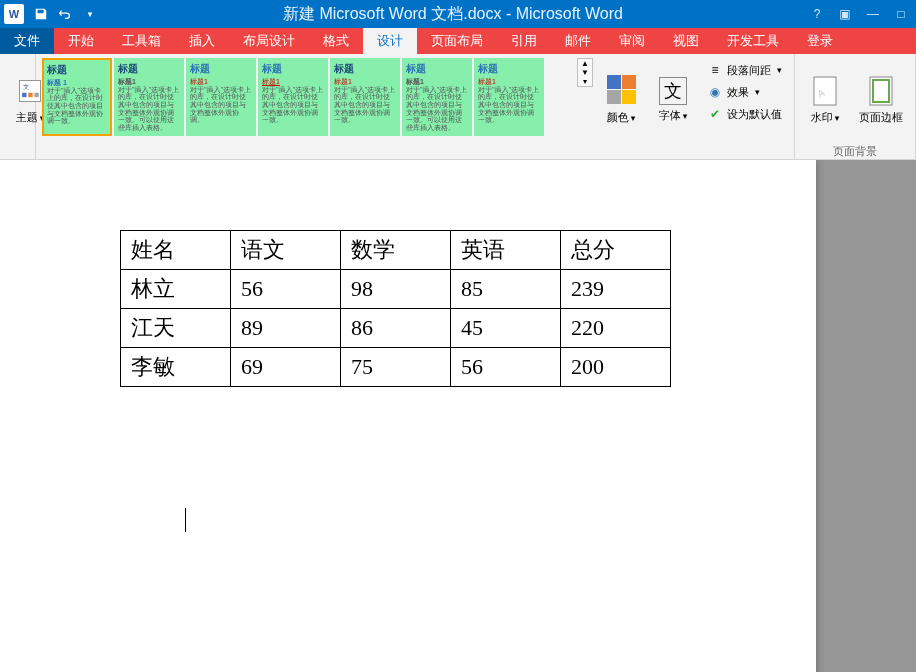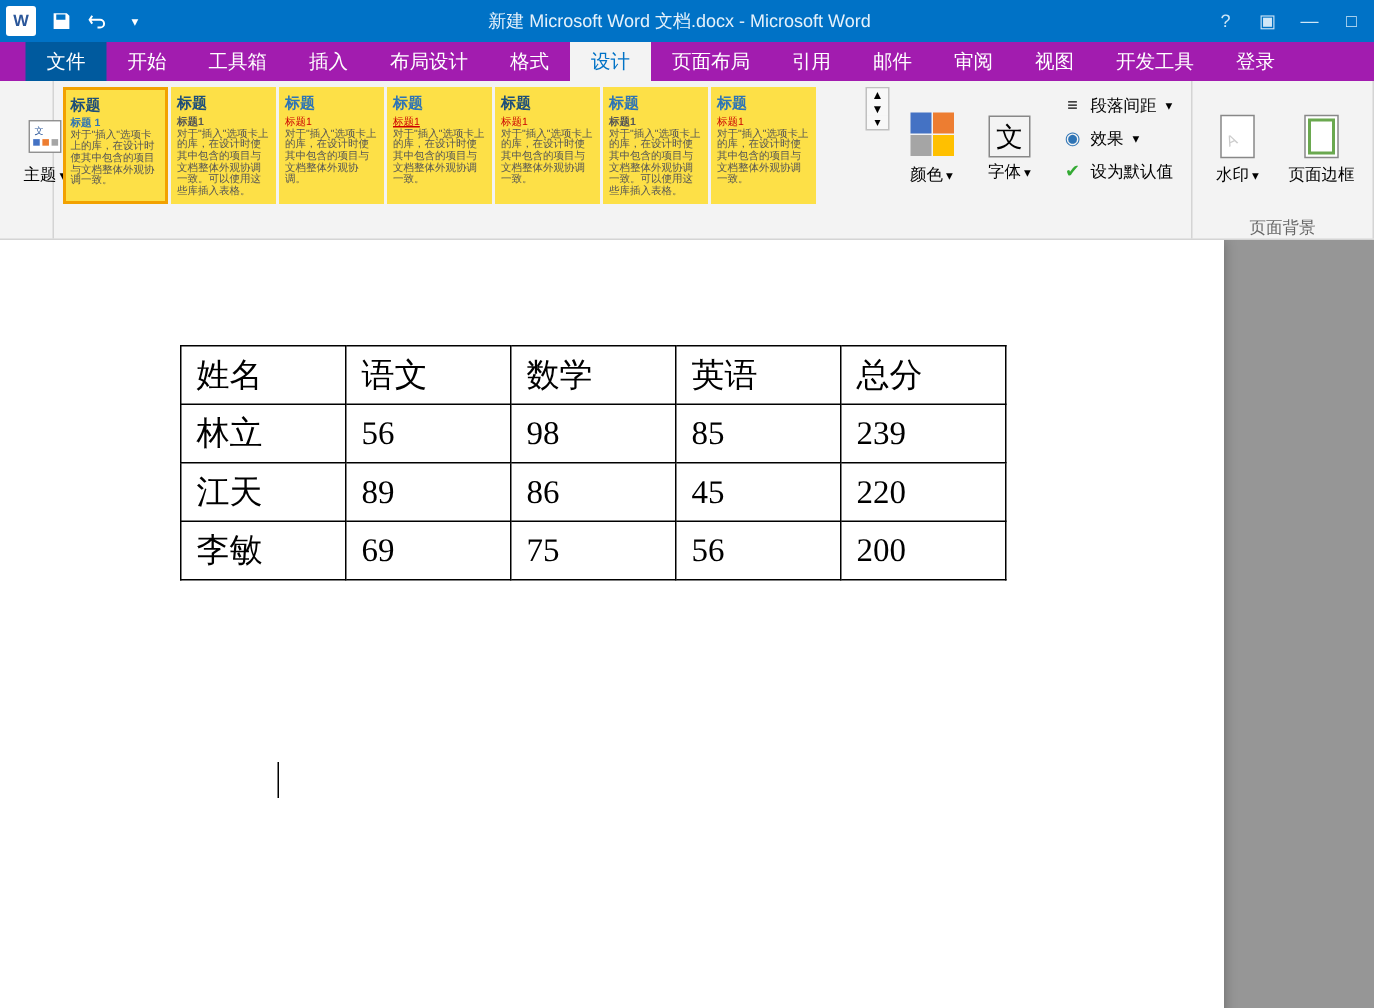--- a/index.html
+++ b/index.html
@@ -1,36 +1,36 @@
 <!DOCTYPE html>
 <html><head>
 <meta charset="utf-8">
 <style>
 *{margin:0;padding:0;box-sizing:border-box;font-family:"Microsoft YaHei",SimSun,sans-serif}
 body{background:#fff;width:916px;height:672px;overflow:hidden;font-size:12px}
 .titlebar{height:28px;background:#0072c6;color:#fff;display:flex;align-items:center;padding:0 4px}
 .titlebar .word-icon{width:20px;height:20px;background:#fff;color:#2b579a;display:flex;align-items:center;justify-content:center;font-weight:bold;border-radius:2px;font-size:11px;margin-right:6px}
 .titlebar .qat{display:flex;gap:2px;align-items:center}
 .titlebar .qat-btn{width:22px;height:22px;display:flex;align-items:center;justify-content:center;cursor:pointer;color:#fff}
-.titlebar .title-text{flex:1;text-align:center;font-size:12px;color:#e6f2fb}
+.titlebar .title-text{flex:1;text-align:center;font-size:16px;color:#e6f2fb}
 .titlebar .win-controls{display:flex;gap:6px;align-items:center;color:#d0e7f7}
 .titlebar .win-btn{width:22px;height:22px;display:flex;align-items:center;justify-content:center;cursor:pointer}
-.tabs{height:26px;background:#a21caf;display:flex;align-items:flex-end;padding-left:17px}
+.tabs{height:26px;background:#ef4444;display:flex;align-items:flex-end;padding-left:0}
 .tab{padding:4px 14px;color:#fff;font-size:13px;cursor:pointer;height:26px;display:flex;align-items:center}
 .tab.file{background:#005a9e;color:#fff;margin-right:0}
 .tab.active{background:#f3f3f3;color:#0072c6}
 .ribbon{height:106px;background:#f3f3f3;border-bottom:1px solid #d4d4d4;display:flex}
 .ribbon-group{border-right:1px solid #d4d4d4;display:flex;flex-direction:column;padding:4px 6px}
 .ribbon-group-content{flex:1;display:flex;align-items:flex-start;gap:4px}
 .ribbon-group-label{text-align:center;font-size:11px;color:#666;padding-top:2px}
 .big-btn{display:flex;flex-direction:column;align-items:center;justify-content:center;padding:2px 6px;cursor:pointer;min-width:48px;height:84px}
 .big-btn .icon{width:32px;height:32px;display:flex;align-items:center;justify-content:center;font-size:24px;margin-bottom:4px}
 .big-btn .lbl{font-size:11px;text-align:center;line-height:1.2}
 .style-gallery{display:flex;gap:2px;flex:1;overflow:hidden}
-.style-item{width:70px;height:78px;border:1px solid transparent;background:#fde047;padding:3px;cursor:pointer;font-size:9px;overflow:hidden}
+.style-item{width:70px;height:78px;border:1px solid transparent;background:#86efac;padding:3px;cursor:pointer;font-size:9px;overflow:hidden}
 .style-item.selected{border:2px solid #f2a100}
 .style-item .st-title{font-size:10px;color:#1e4e79;font-weight:bold;margin-bottom:2px}
 .style-item .st-body{font-size:7px;color:#555;line-height:1.1}
 .gallery-scroll{width:16px;display:flex;flex-direction:column;border:1px solid #c0c0c0}
 .gallery-scroll div{flex:1;display:flex;align-items:center;justify-content:center;cursor:pointer;font-size:8px;background:#f8f8f8}
 .color-swatch{display:grid;grid-template-columns:repeat(2,14px);grid-template-rows:repeat(2,14px);gap:1px;margin-bottom:4px}
 .color-swatch div{width:14px;height:14px}
 .small-btn-stack{display:flex;flex-direction:column;gap:2px;padding:2px}
 .small-btn{display:flex;align-items:center;gap:4px;padding:2px 4px;cursor:pointer;font-size:11px;white-space:nowrap}
 .small-btn .sicon{width:16px;height:16px;display:flex;align-items:center;justify-content:center;font-size:12px}

